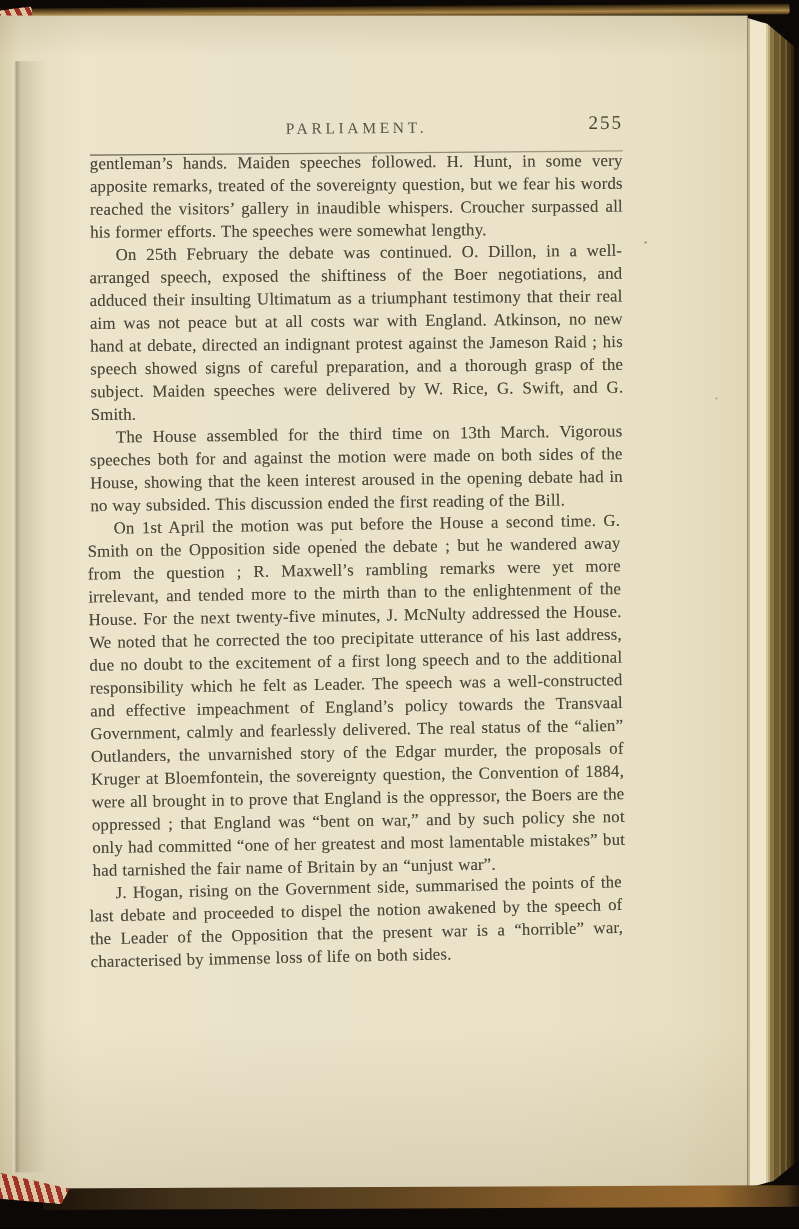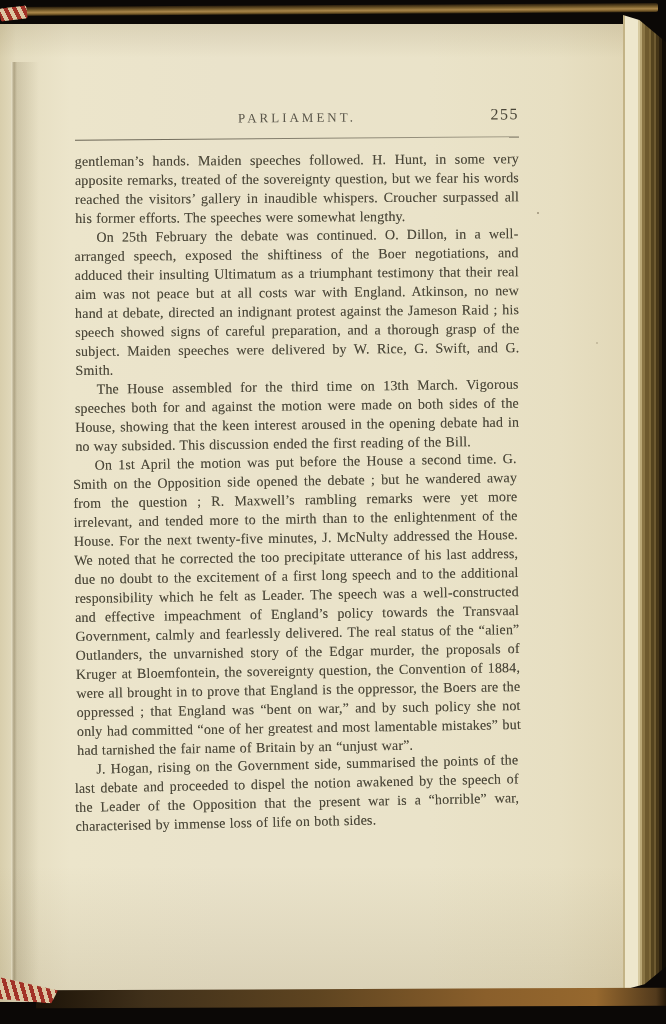--- a/index.html
+++ b/index.html
@@ -15,21 +15,21 @@
     border-radius:2px; transform:rotate(-0.35deg);
     background:linear-gradient(to bottom,#281c0c 0%, #7a5f2d 40%, #a8854a 62%, #8a6a33 78%, #3a2b12 100%);
   }
   .headband { background:repeating-linear-gradient(70deg, var(--headband-red,#a23227) 0 4px, var(--headband-cream,#dcc6a2) 4px 8px); }
   .headband-top { position:absolute; left:0; top:7px; width:27px; height:13px; transform:rotate(-7deg); border-radius:2px; }
   .headband-bottom { position:absolute; left:0; top:974px; width:58px; height:28px; transform:rotate(4deg);
     clip-path:polygon(0 20%, 100% 52%, 90% 100%, 0 96%); }
 
   
   .page {
-    position:absolute; left:0; top:24px; width:623px; height:978px;
+    position:absolute; left:0; top:13px; width:623px; height:978px;
     background:linear-gradient(to right,
       var(--paper-edge,#d8ceac) 0px, #e4dcbf 16px, #ece5cb 70px,
       var(--paper,#eae3cb) 220px, #eae3c9 430px, #e7dfc2 560px, #e2d8b8 623px);
   }
   .page-shade {
     position:absolute; inset:0; pointer-events:none;
     background:linear-gradient(to bottom,
       rgba(120,100,60,0.14) 0, rgba(120,100,60,0) 34px,
       rgba(120,100,60,0) 86%, rgba(100,80,40,0.12) 100%);
   }
@@ -82,21 +82,21 @@
   .running-header {
     position:absolute; left:50%; transform:translateX(-50%);
     font-size:13px; letter-spacing:3px; color:var(--ink-light,#5a564a);
   }
   .page-number { position:absolute; right:0; top:-3px; font-size:16px; letter-spacing:1.5px; color:var(--ink,#4a4638);text-align:right; }
   .rule {
     margin-top:11px; height:1px; transform:rotate(-0.45deg);
     background:linear-gradient(to right, rgba(95,90,75,0.95), rgba(95,90,75,0.5));
   }
   .body {
-    margin-top:13px; font-size:14px; line-height:19px; text-align:justify;
+    font-size:14px; line-height:19px; text-align:justify;
     word-spacing:0.5px; letter-spacing:0.15px;
     text-shadow:0 0 0.5px rgba(74,70,56,0.45);
   }
   .body p { margin:0; text-indent:22px; transform-origin:0 50%; }
   .body p.p0 { text-indent:0; transform:rotate(-0.35deg); }
   .body p.p1 { transform:rotate(-0.5deg); }
   .body p.p2 { transform:rotate(-0.7deg); }
   .body p.p3 { transform:rotate(-0.9deg); }
   .body p.p4 { transform:rotate(-1.25deg); }
 </style>

